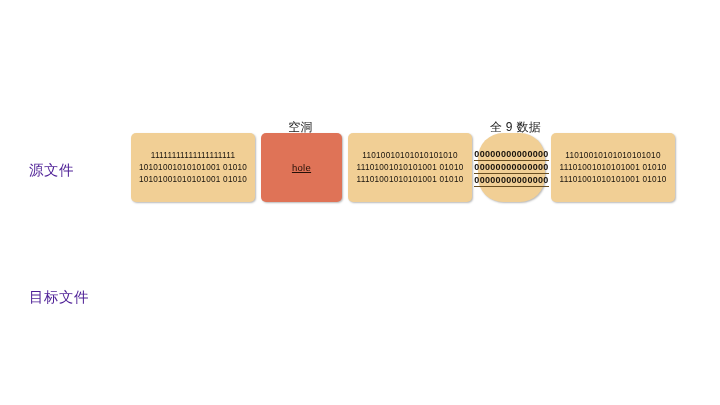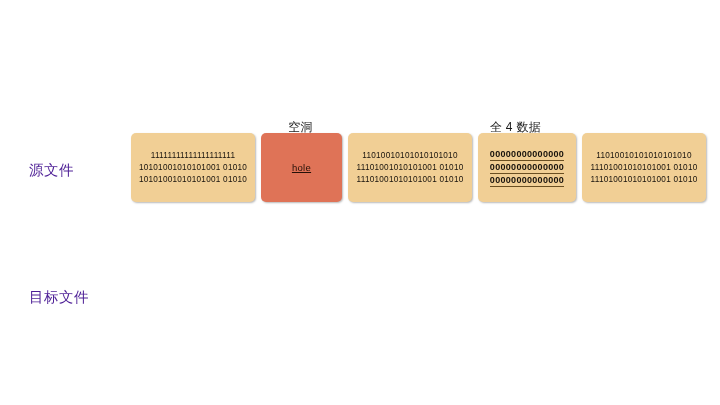--- a/index.html
+++ b/index.html
@@ -132,21 +132,21 @@
 </style>
 </head>
 <body>
 
 <div id="slide">
 
 
 
   <div class="annot hole-annot">空洞</div>
 
-  <div class="annot zero-annot">全 4 数据</div>
+  <div class="annot zero-annot">全 9 数据</div>
 
   <div class="row-label src">源文件</div>
 
   <div class="row-label dst">目标文件</div>
 
   <div class="blocks-row" id="blocks-row">
       <div class="block data" style="width: 124px; justify-content: center;">
         <div class="block-lines">
           <div class="bits">11111111111111111111</div>
           <div class="bits">10101001010101001 01010</div>
@@ -156,21 +156,21 @@
       <div class="block hole" style="width: 81px;">
         <div class="hole-label">hole</div>
       </div>
       <div class="block data" style="width: 124px;">
         <div class="block-lines">
           <div class="bits">11010010101010101010</div>
           <div class="bits">11101001010101001 01010</div>
           <div class="bits">11101001010101001 01010</div>
         </div>
       </div>
-      <div class="block data" style="width: 98px;">
+      <div class="block data" style="width: 67px; border-radius: 25px;">
         <div class="block-lines">
           <div class="bits zero">00000000000000</div>
           <div class="bits zero">00000000000000</div>
           <div class="bits zero">00000000000000</div>
         </div>
       </div>
       <div class="block data" style="width: 124px;">
         <div class="block-lines">
           <div class="bits">11010010101010101010</div>
           <div class="bits">11101001010101001 01010</div>

